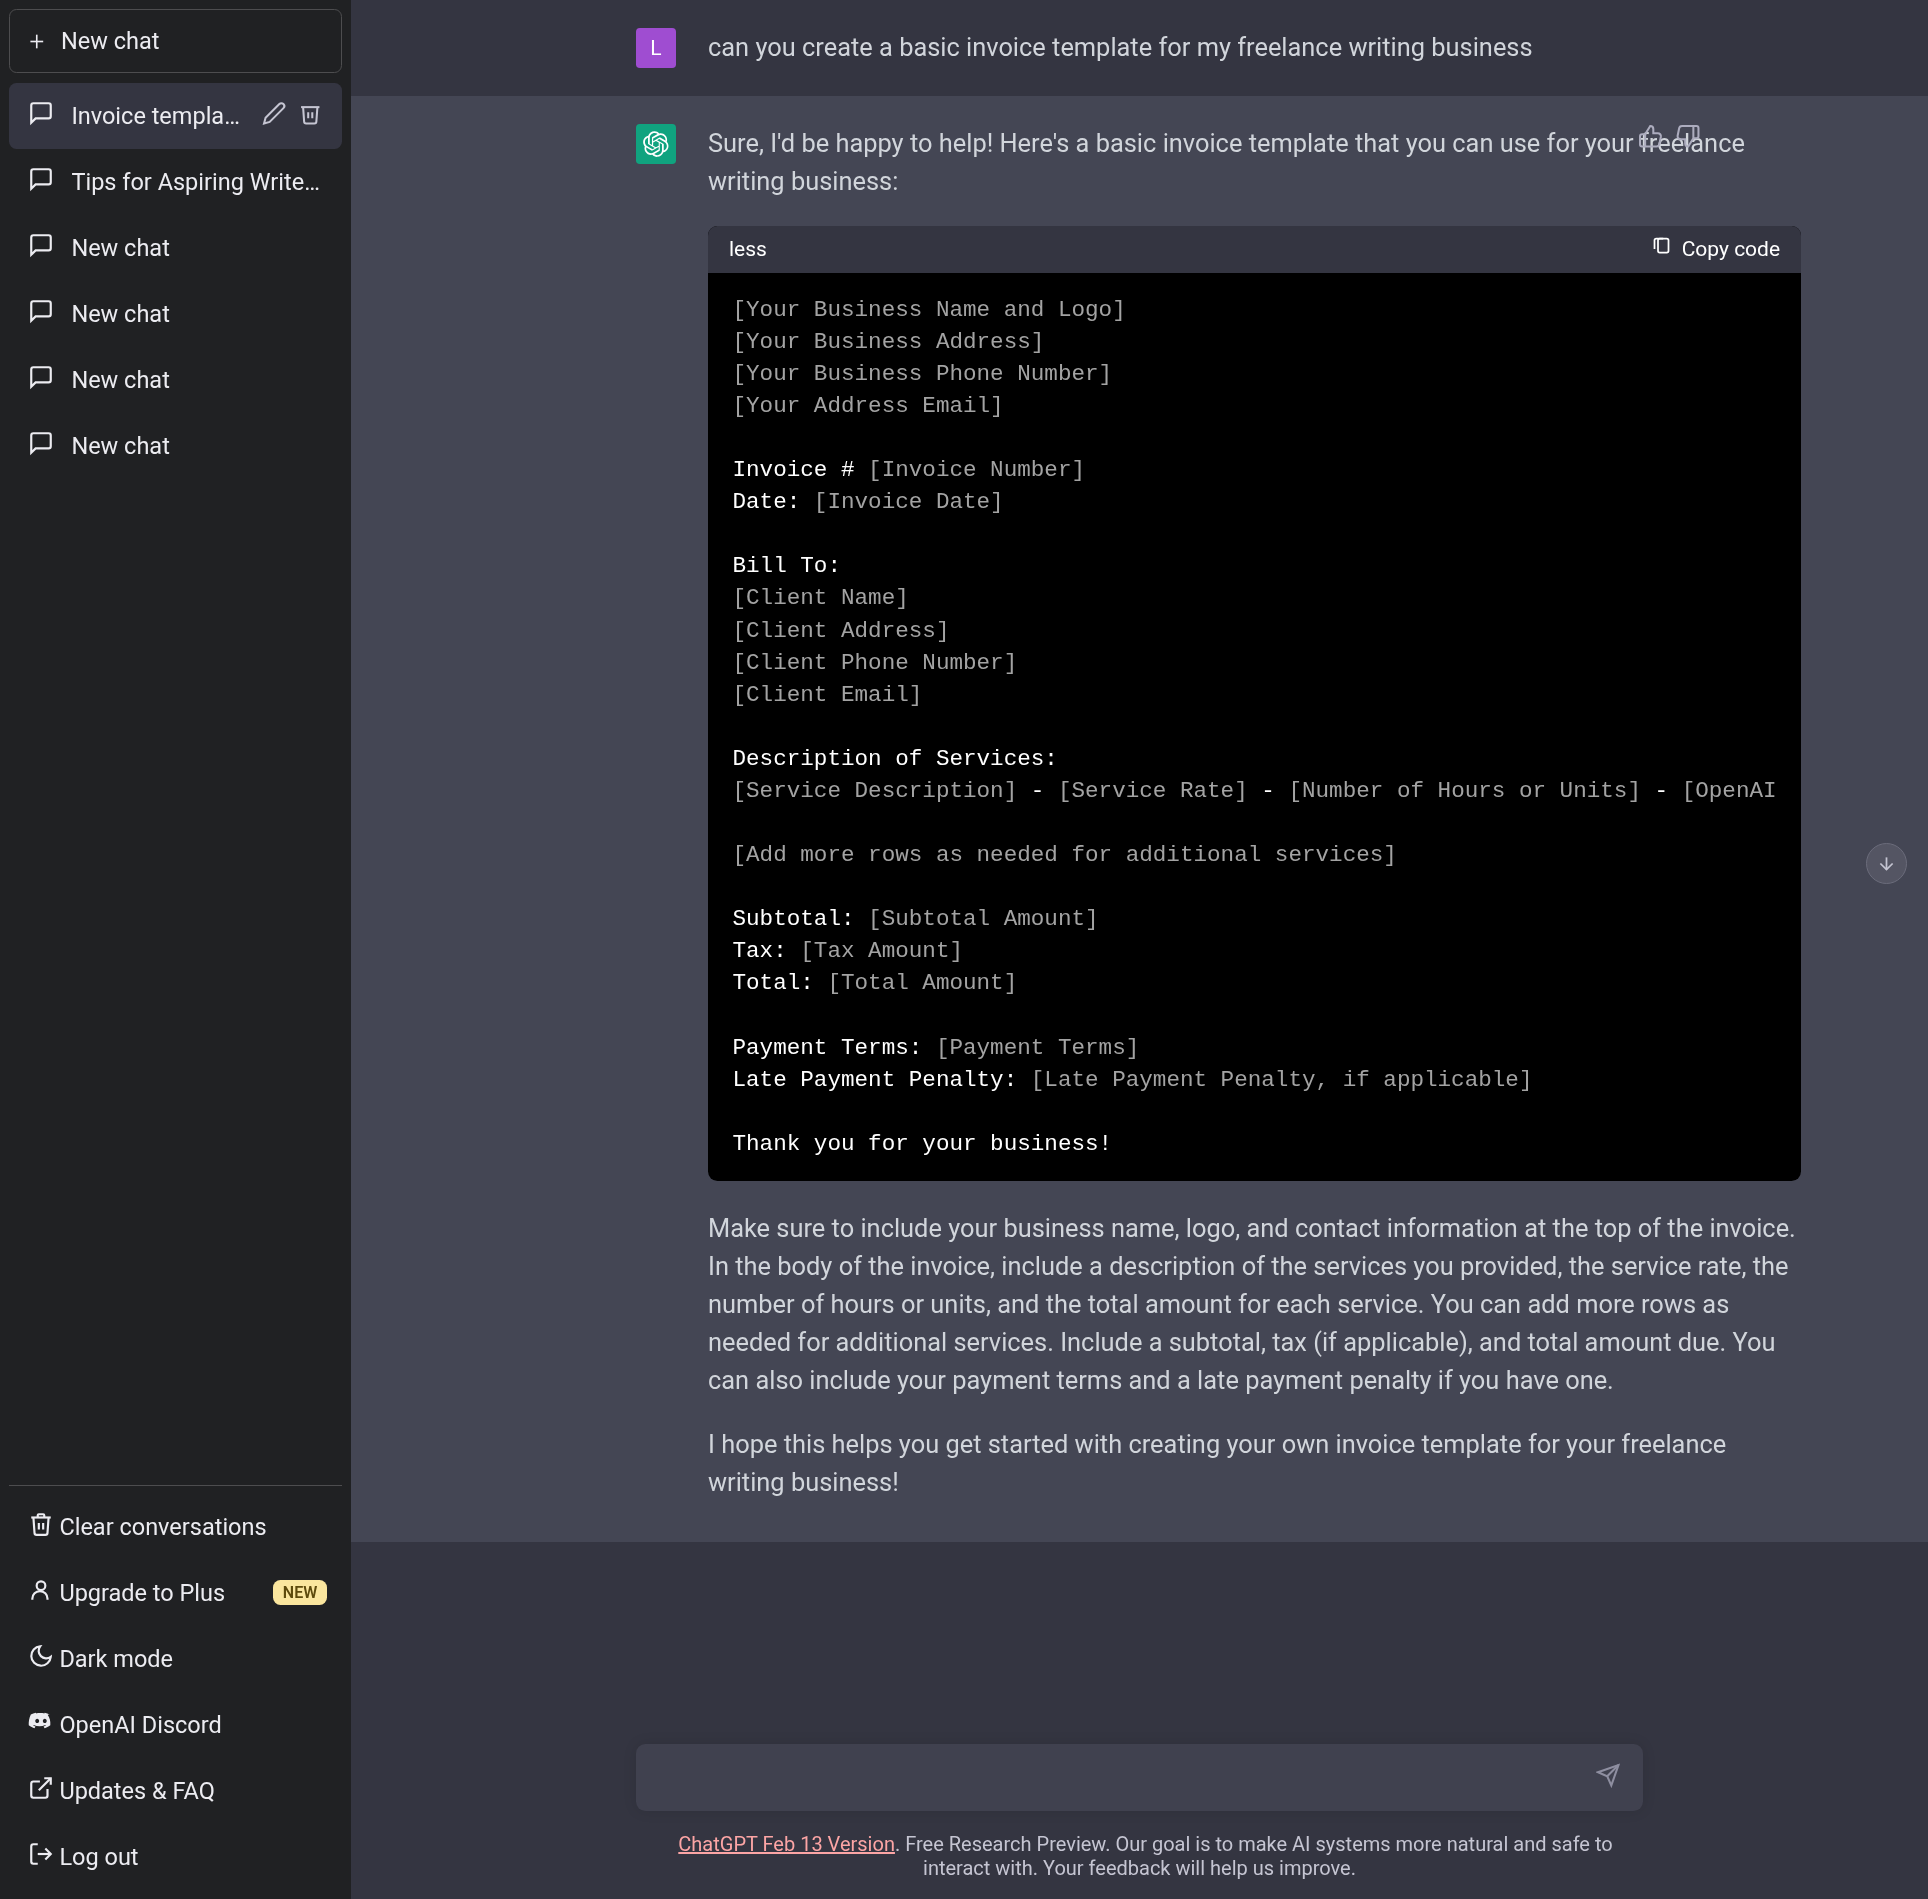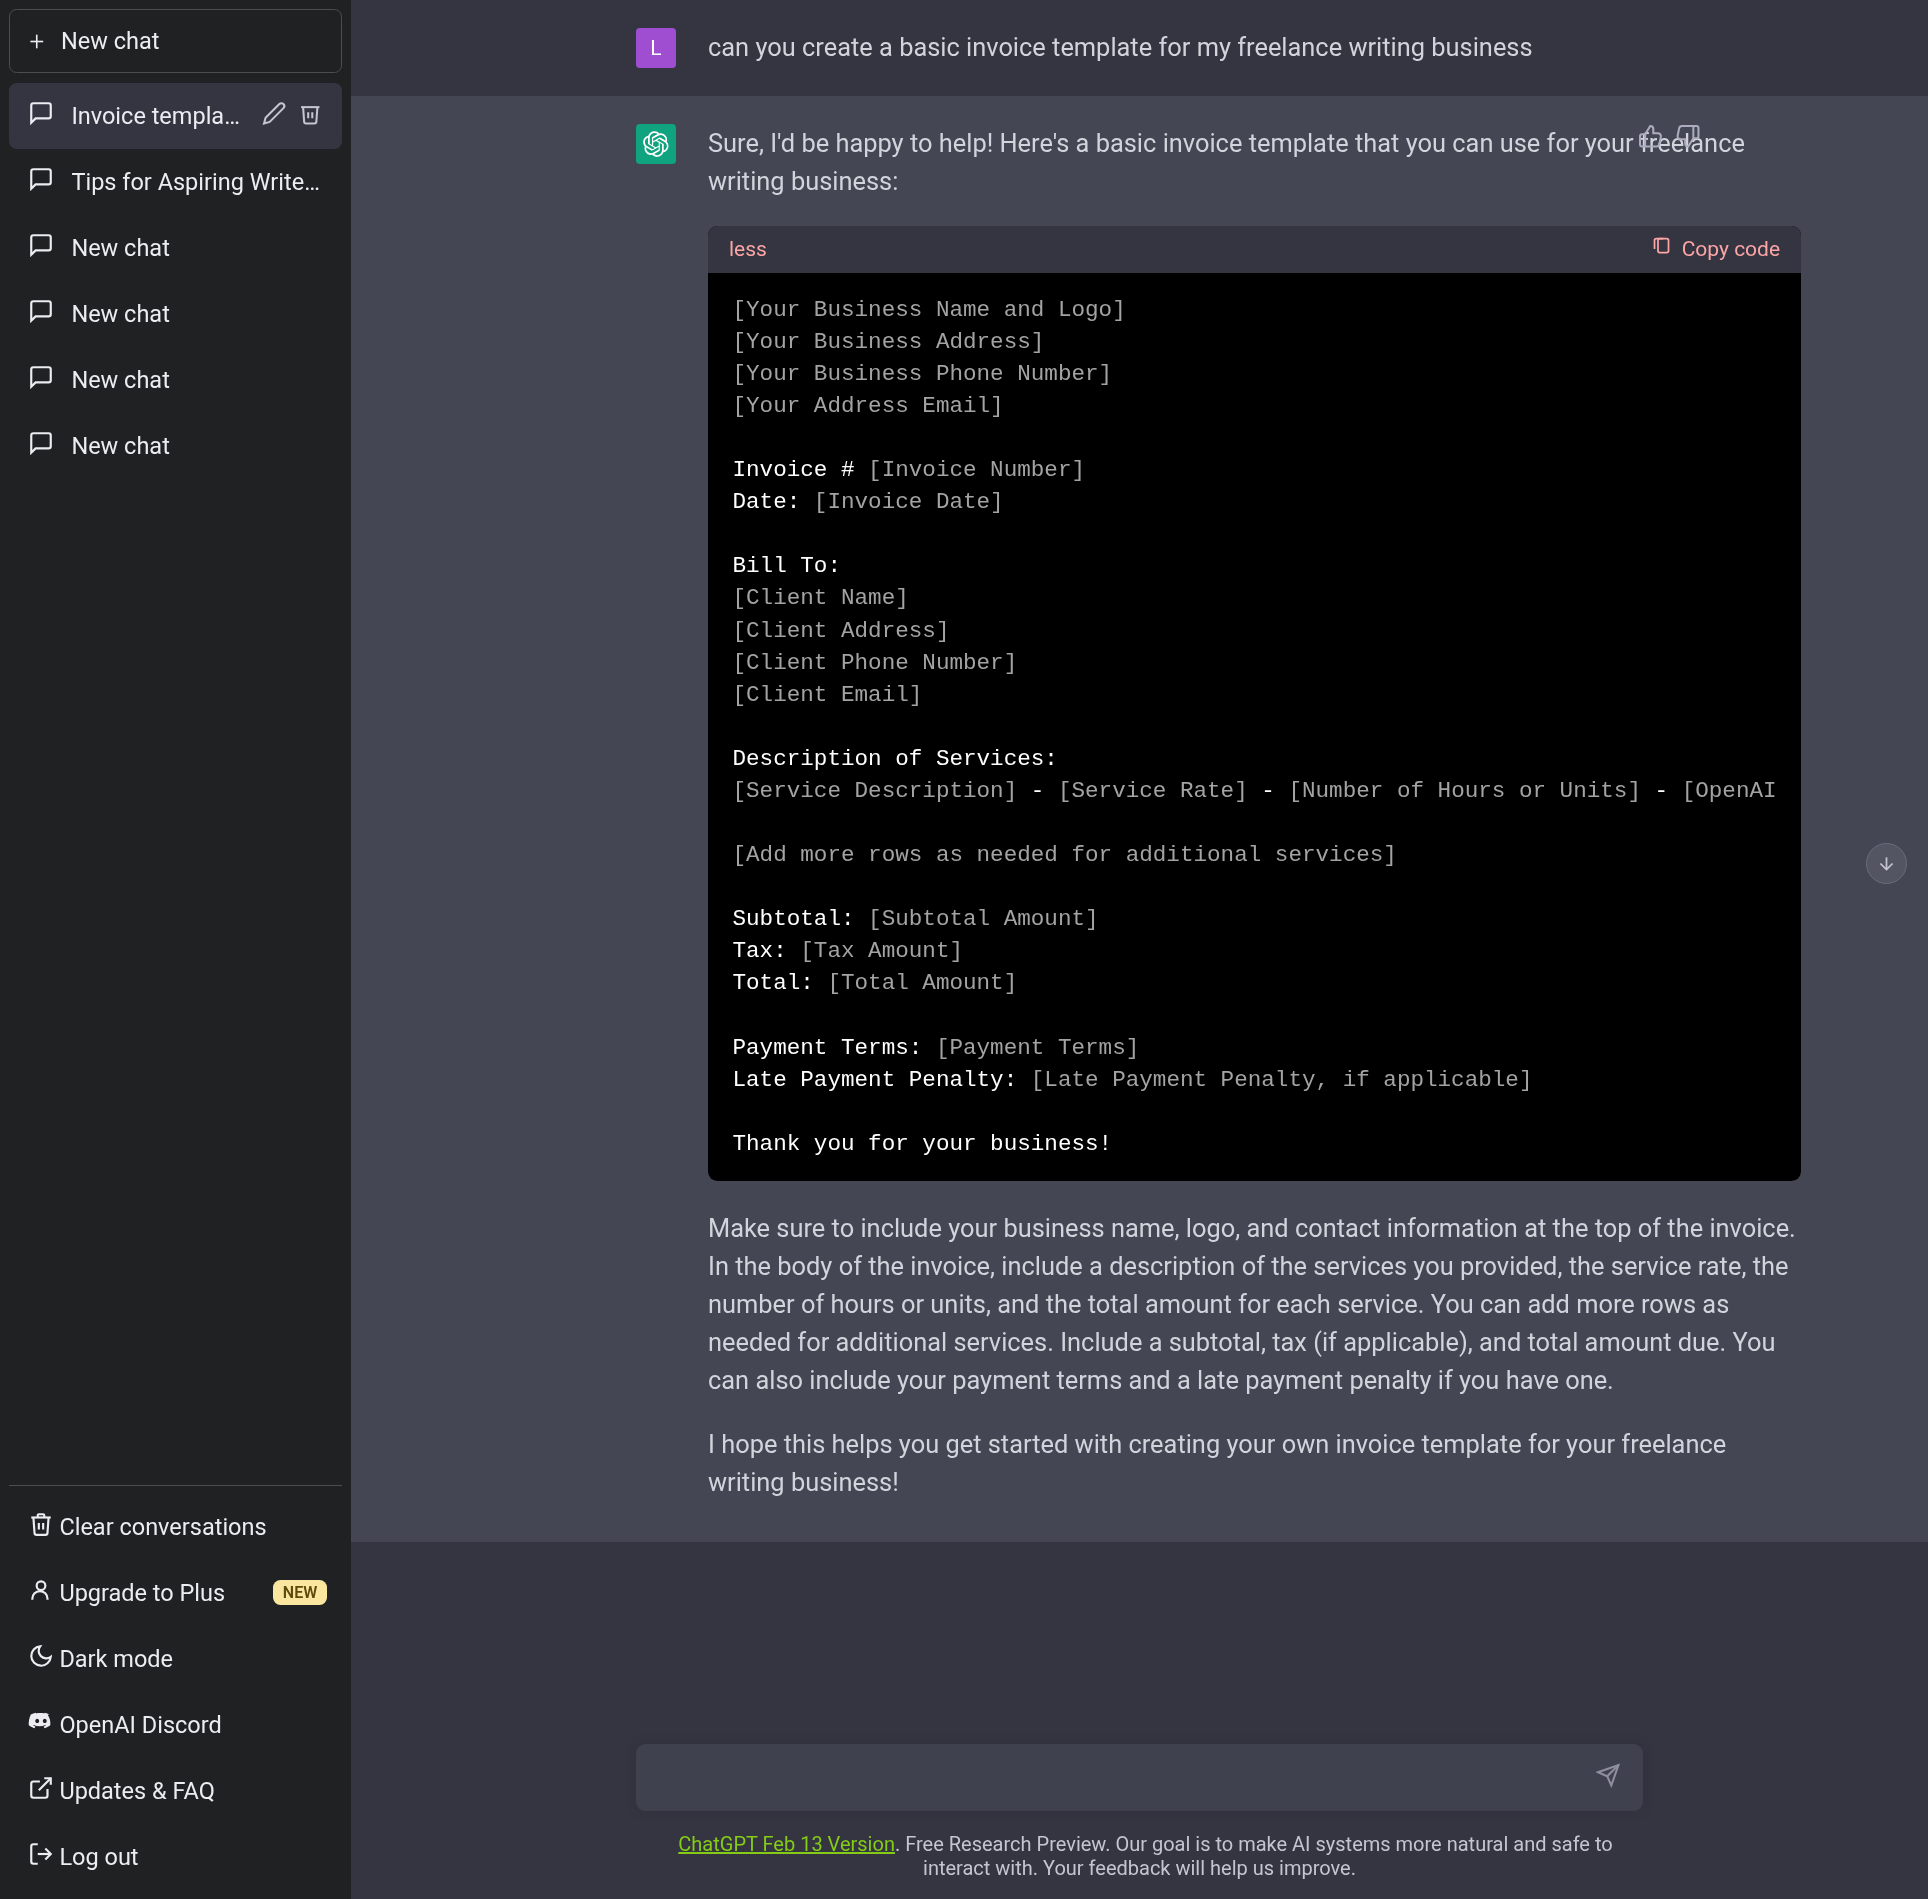--- a/index.html
+++ b/index.html
@@ -141,21 +141,21 @@
     margin-bottom: 28px;
     background: #000;
   }
   .code-header {
     display: flex;
     justify-content: space-between;
     align-items: center;
     background: #343541;
     padding: 7.5px 21px;
     font-size: 21px;
-    color: #fca5a5;
+    color: #ffffff;
   }
   .copy-btn { display: flex; align-items: flex-end; gap: 9.4px; cursor: pointer; }
   .copy-btn svg { width: 21px; height: 21px; }
   .code-body {
     padding: 21px 24.5px;
     font-family: "SFMono-Regular", Consolas, "Liberation Mono", Menlo, monospace;
     font-size: 22.6px;
     line-height: 1.42;
     white-space: pre;
     color: #fff;
@@ -207,21 +207,21 @@
   }
   .send-btn { color: #8e8ea0; cursor: pointer; }
   .send-btn svg { width: 24.5px; height: 24.5px; }
   .disclaimer {
     text-align: center;
     font-size: 20px;
     color: #c5c5d2;
     margin-top: 21px;
     padding: 0 19px;
   }
-  .disclaimer a { color: #84cc16; text-decoration: underline; margin-left: 12px; }
+  .disclaimer a { color: #fca5a5; text-decoration: underline; margin-left: 12px; }
 </style>
 </head>
 <body>
 
 <aside class="sidebar">
   <div class="new-chat">
     <span class="plus">+</span>
     <span>New chat</span>
   </div>
 

